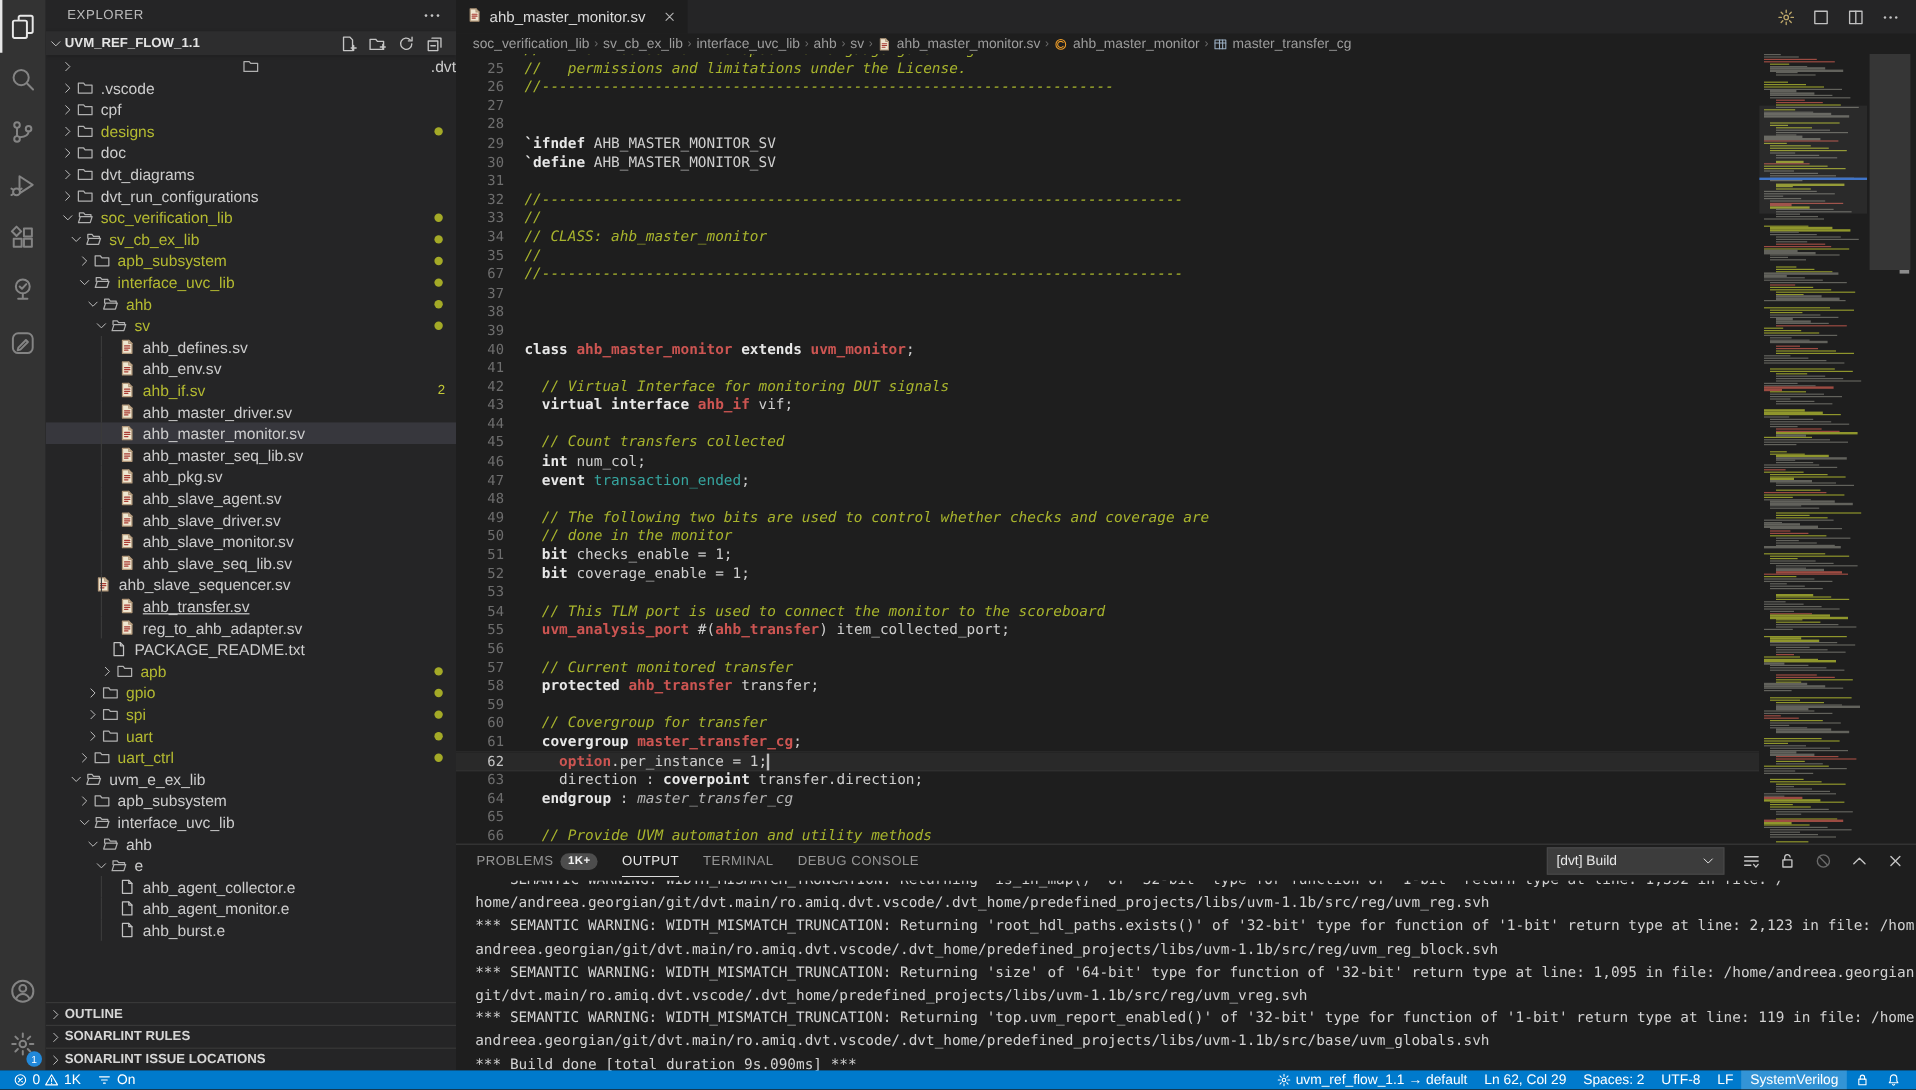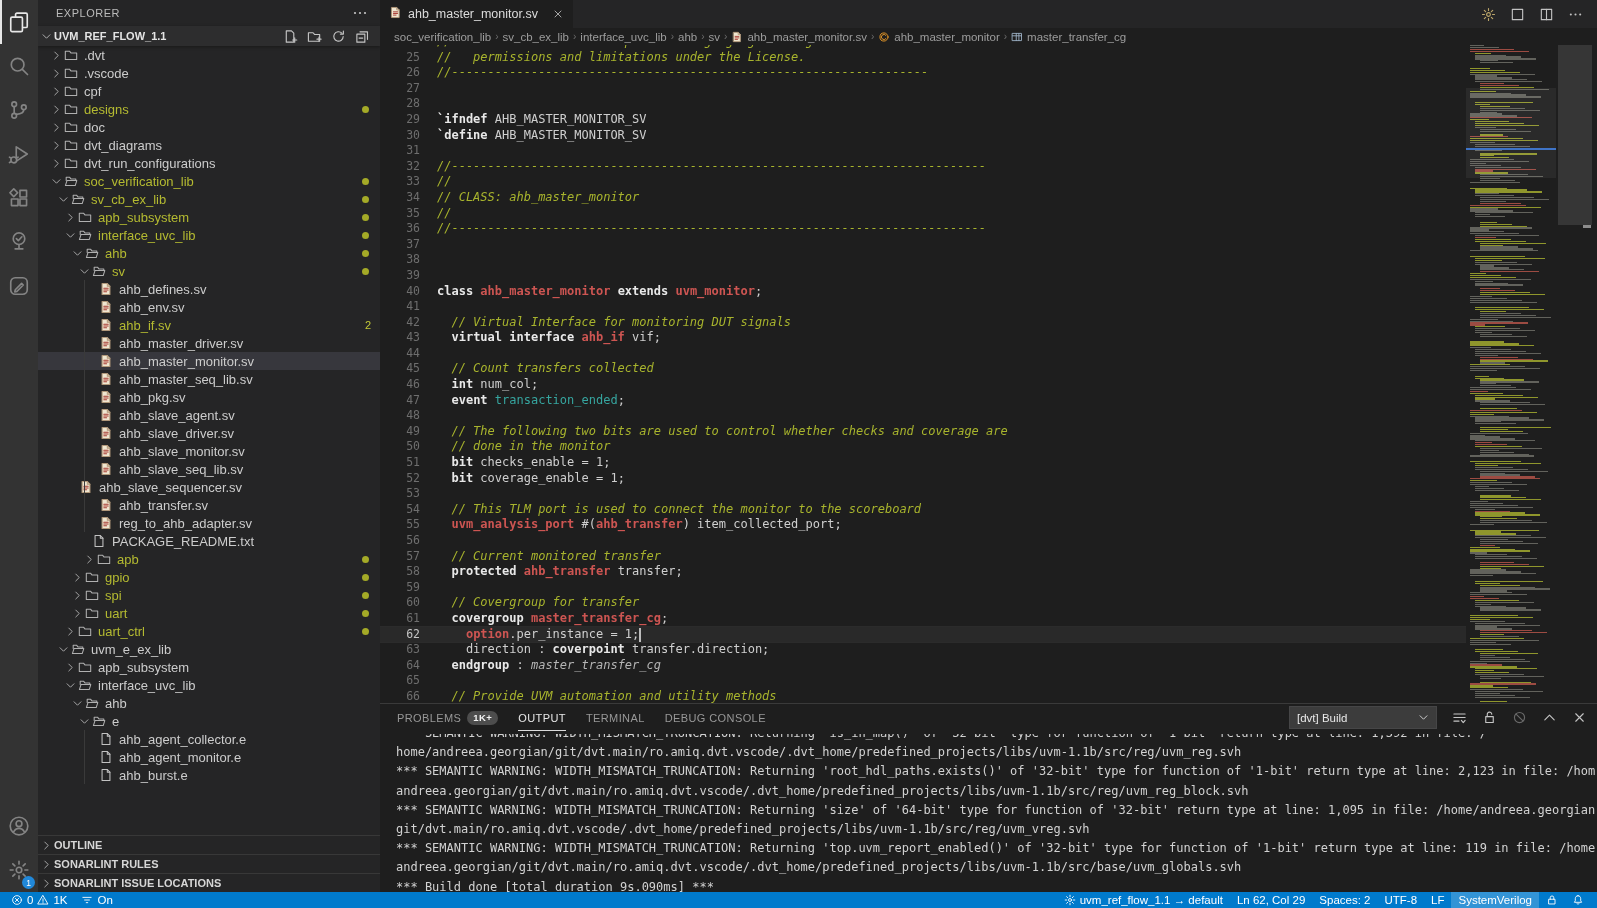--- a/index.html
+++ b/index.html
@@ -249,21 +249,21 @@
           <span class="icn">
             <svg viewBox="0 0 16 16" fill="none">
               <rect x="2" y="5.5" width="8.5" height="8.5" stroke="currentColor"></rect>
               <path d="M4.3 9.7h4" stroke="currentColor"></path>
               <path d="M5.3 3h8v8" stroke="currentColor"></path>
             </svg>
           </span>
         </span>
     </div>
     <div id="tree">
-        <div class="trow" style="padding-left: 10px;">
+        <div class="trow" style="padding-left: 10px; justify-content: space-between;">
           <span class="chev">
             <span class="icn" style="width: 11px; height: 11px;">
               <svg viewBox="0 0 16 16" fill="none">
                 <path d="M5.5 3l5 5-5 5" stroke="currentColor"></path>
               </svg>
             </span>
           </span>
           <span class="ticon">
             <span class="icn" style="width: 14px; height: 14px;">
               <svg viewBox="0 0 16 16" fill="none">
@@ -651,21 +651,21 @@
             <span class="icn" style="width: 14px; height: 14px;">
               <svg viewBox="0 0 16 16" fill="none">
                 <path d="M3.5 1.8h6l3 3v9.4h-9z" fill="#efe6d0" stroke="#b2987a"></path>
                 <path d="M9.5 1.8v3h3" stroke="#b2987a"></path>
                 <path d="M5.5 7.2h5M5.5 9.2h5M5.5 11.2h3.2" stroke="#a83b32"></path>
               </svg>
             </span>
           </span>
           <span class="lbl">ahb_slave_sequencer.sv</span>
         </div>
-        <div class="trow" style="padding-left: 45px;">
+        <div class="trow" style="padding-left: 45px; text-decoration: underline;">
           <span class="guide"></span>
           <span class="chev"></span>
           <span class="ticon">
             <span class="icn" style="width: 14px; height: 14px;">
               <svg viewBox="0 0 16 16" fill="none">
                 <path d="M3.5 1.8h6l3 3v9.4h-9z" fill="#efe6d0" stroke="#b2987a"></path>
                 <path d="M9.5 1.8v3h3" stroke="#b2987a"></path>
                 <path d="M5.5 7.2h5M5.5 9.2h5M5.5 11.2h3.2" stroke="#a83b32"></path>
               </svg>
             </span>
@@ -1054,21 +1054,21 @@
           <div class="cl"><span class="ln">26</span><span class="ct"><span class="tok-cm">//------------------------------------------------------------------</span></span></div>
           <div class="cl"><span class="ln">27</span><span class="ct"></span></div>
           <div class="cl"><span class="ln">28</span><span class="ct"></span></div>
           <div class="cl"><span class="ln">29</span><span class="ct"><span class="tok-kw">`ifndef</span><span class="tok-id"> AHB_MASTER_MONITOR_SV</span></span></div>
           <div class="cl"><span class="ln">30</span><span class="ct"><span class="tok-kw">`define</span><span class="tok-id"> AHB_MASTER_MONITOR_SV</span></span></div>
           <div class="cl"><span class="ln">31</span><span class="ct"></span></div>
           <div class="cl"><span class="ln">32</span><span class="ct"><span class="tok-cm">//--------------------------------------------------------------------------</span></span></div>
           <div class="cl"><span class="ln">33</span><span class="ct"><span class="tok-cm">//</span></span></div>
           <div class="cl"><span class="ln">34</span><span class="ct"><span class="tok-cm">// CLASS: ahb_master_monitor</span></span></div>
           <div class="cl"><span class="ln">35</span><span class="ct"><span class="tok-cm">//</span></span></div>
-          <div class="cl"><span class="ln">36</span><span class="ct"><span class="tok-cm">//--------------------------------------------------------------------------</span></span></div>
+          <div class="cl"><span class="ln">67</span><span class="ct"><span class="tok-cm">//--------------------------------------------------------------------------</span></span></div>
           <div class="cl"><span class="ln">37</span><span class="ct"></span></div>
           <div class="cl"><span class="ln">38</span><span class="ct"></span></div>
           <div class="cl"><span class="ln">39</span><span class="ct"></span></div>
           <div class="cl"><span class="ln">40</span><span class="ct"><span class="tok-kw">class </span><span class="tok-ty">ahb_master_monitor</span><span class="tok-kw"> extends </span><span class="tok-ty">uvm_monitor</span><span class="tok-id">;</span></span></div>
           <div class="cl"><span class="ln">41</span><span class="ct"></span></div>
           <div class="cl"><span class="ln">42</span><span class="ct"><span class="tok-cm">  // Virtual Interface for monitoring DUT signals</span></span></div>
           <div class="cl"><span class="ln">43</span><span class="ct"><span class="tok-id">  </span><span class="tok-kw">virtual interface </span><span class="tok-ty">ahb_if</span><span class="tok-id"> vif;</span></span></div>
           <div class="cl"><span class="ln">44</span><span class="ct"></span></div>
           <div class="cl"><span class="ln">45</span><span class="ct"><span class="tok-cm">  // Count transfers collected</span></span></div>
           <div class="cl"><span class="ln">46</span><span class="ct"><span class="tok-id">  </span><span class="tok-kw">int</span><span class="tok-id"> num_col;</span></span></div>

